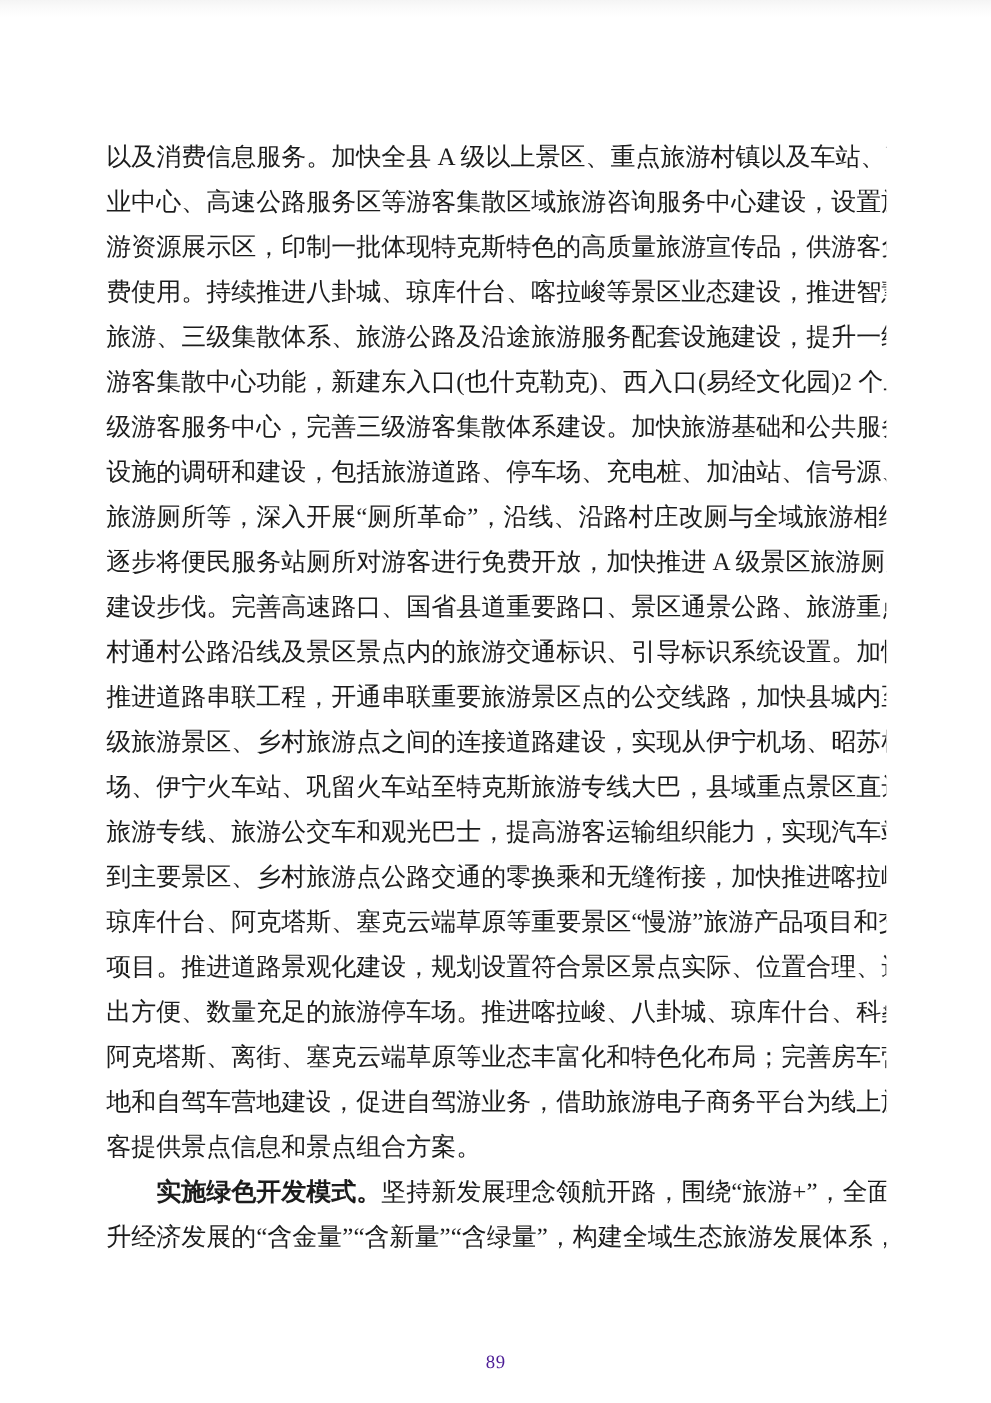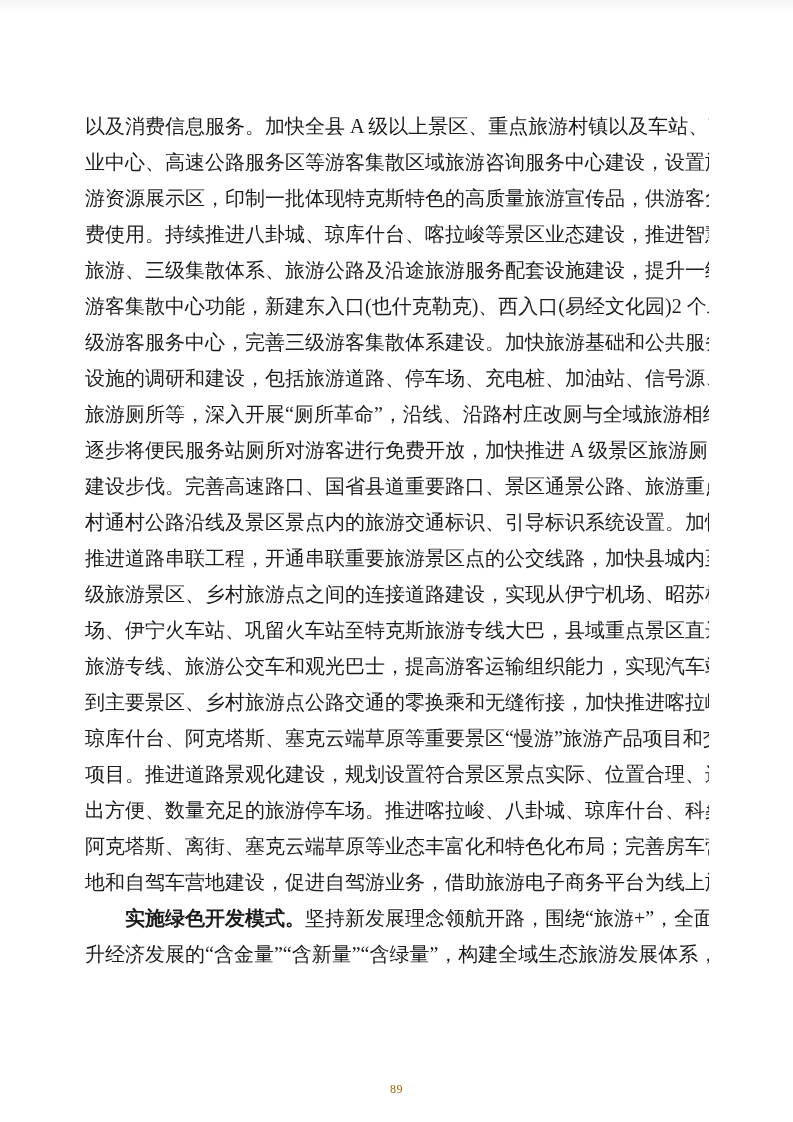--- a/index.html
+++ b/index.html
@@ -51,22 +51,22 @@
   .lead-bold {
     font-weight: bold;
     margin-top: 20px;
   }
   .page-num {
     position: absolute;
     left: 0;
     right: 0;
     top: 1082px;
     text-align: center;
-    font-size: 12px;
-    color: #a16207;
+    font-size: 15px;
+    color: #4c1d95;
     letter-spacing: 0.5px;
   }
 </style>
 </head>
 <body>
 
 <div class="page">
   <div class="scan-edge"></div>
 
   <div class="doc-body">
@@ -85,18 +85,19 @@
     <p class="tl">推进道路串联工程，开通串联重要旅游景区点的公交线路，加快县城内至 A</p>
     <p class="tl">级旅游景区、乡村旅游点之间的连接道路建设，实现从伊宁机场、昭苏机</p>
     <p class="tl">场、伊宁火车站、巩留火车站至特克斯旅游专线大巴，县域重点景区直达</p>
     <p class="tl">旅游专线、旅游公交车和观光巴士，提高游客运输组织能力，实现汽车站</p>
     <p class="tl">到主要景区、乡村旅游点公路交通的零换乘和无缝衔接，加快推进喀拉峻、</p>
     <p class="tl">琼库什台、阿克塔斯、塞克云端草原等重要景区“慢游”旅游产品项目和交通</p>
     <p class="tl">项目。推进道路景观化建设，规划设置符合景区景点实际、位置合理、进</p>
     <p class="tl">出方便、数量充足的旅游停车场。推进喀拉峻、八卦城、琼库什台、科桑、</p>
     <p class="tl">阿克塔斯、离街、塞克云端草原等业态丰富化和特色化布局；完善房车营</p>
     <p class="tl">地和自驾车营地建设，促进自驾游业务，借助旅游电子商务平台为线上旅</p>
+    <p class="tl flush-left">客提供景点信息和景点组合方案。</p>
     <p class="tl indent"><span class="lead-bold">实施绿色开发模式。</span><span>坚持新发展理念领航开路，围绕“旅游+”，全面提</span></p>
     <p class="tl">升经济发展的“含金量”“含新量”“含绿量”，构建全域生态旅游发展体系，完</p>
   </div>
 
   <div class="page-num">89</div>
 </div>
 
 </body></html>

